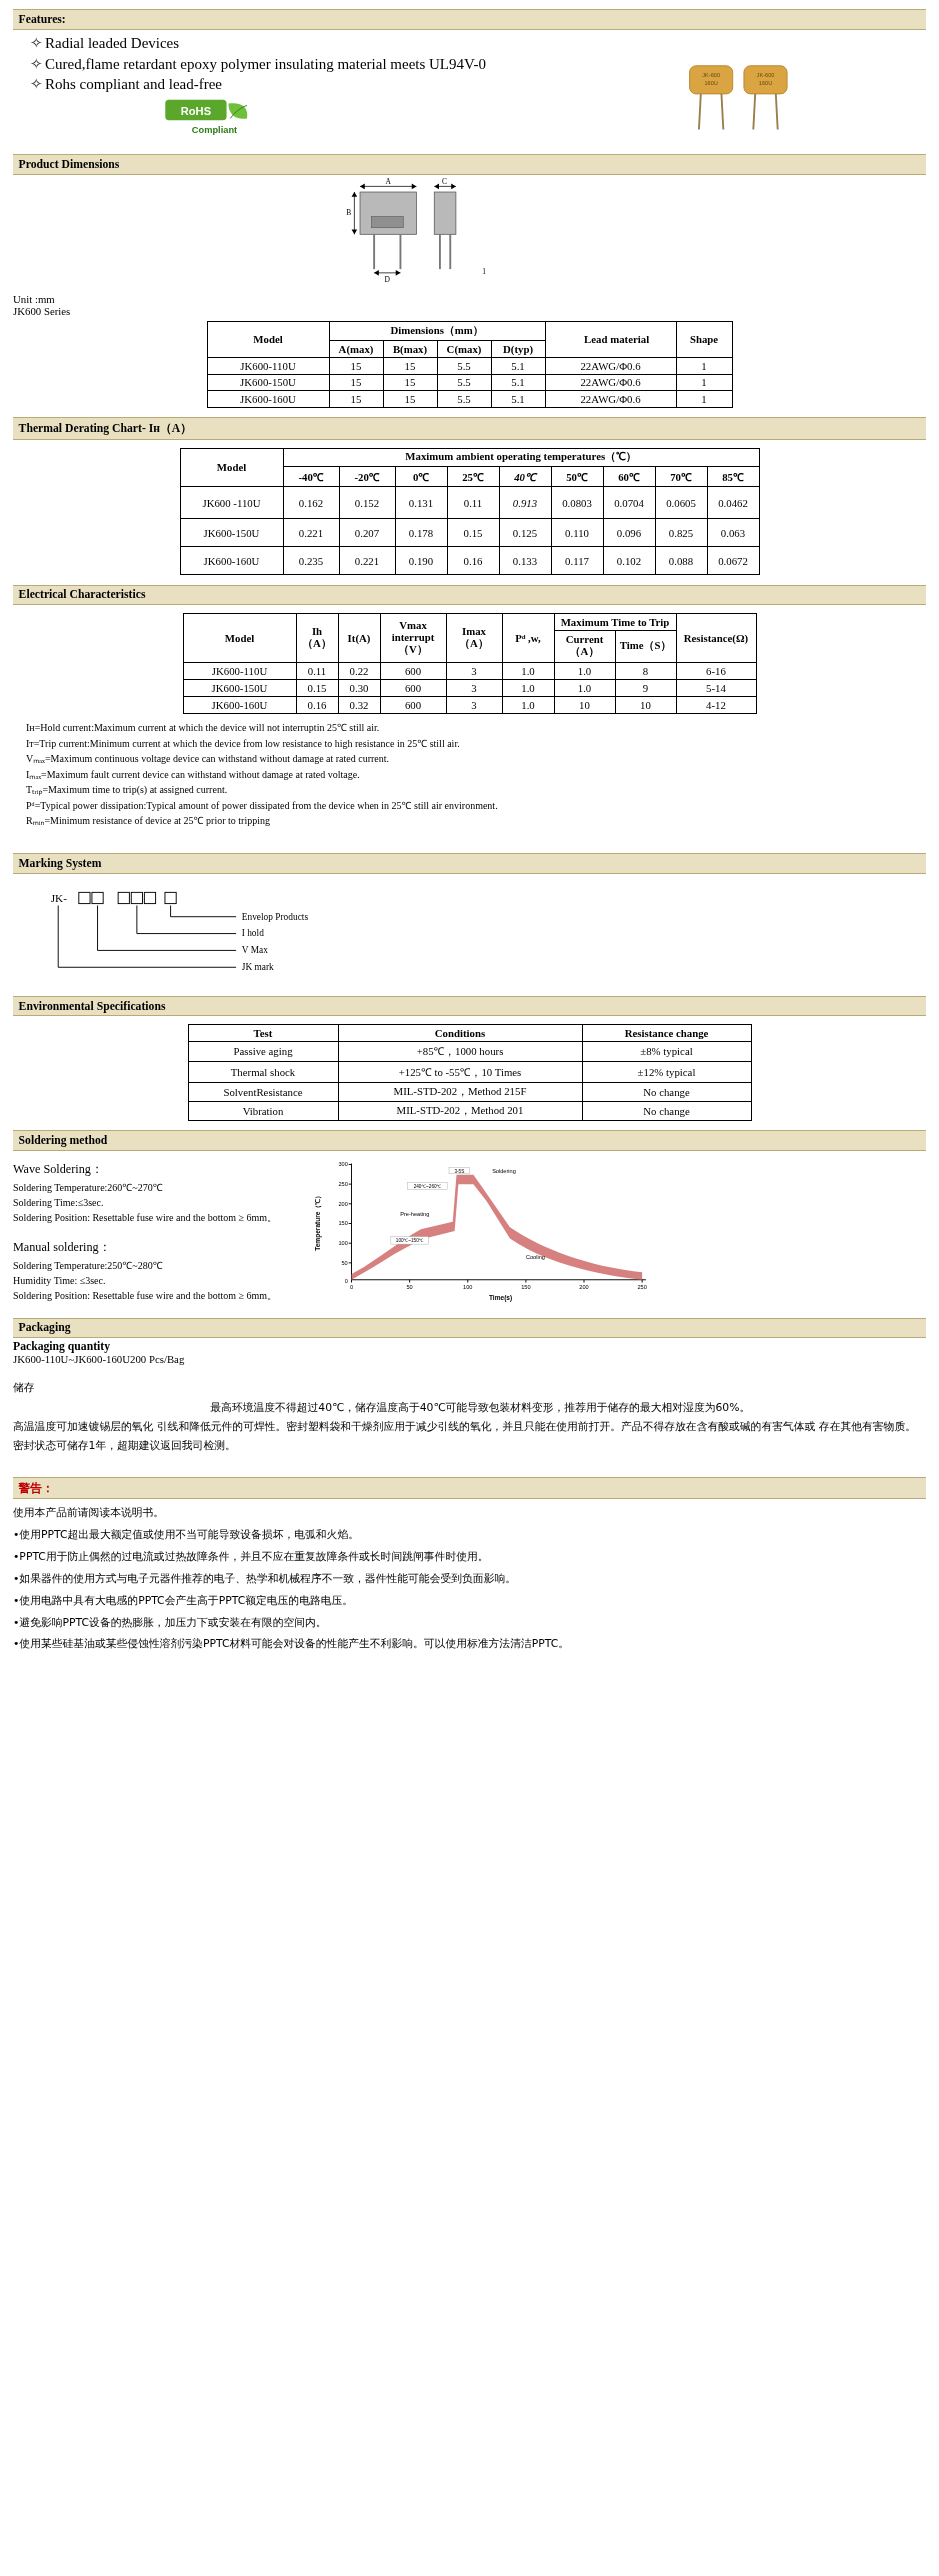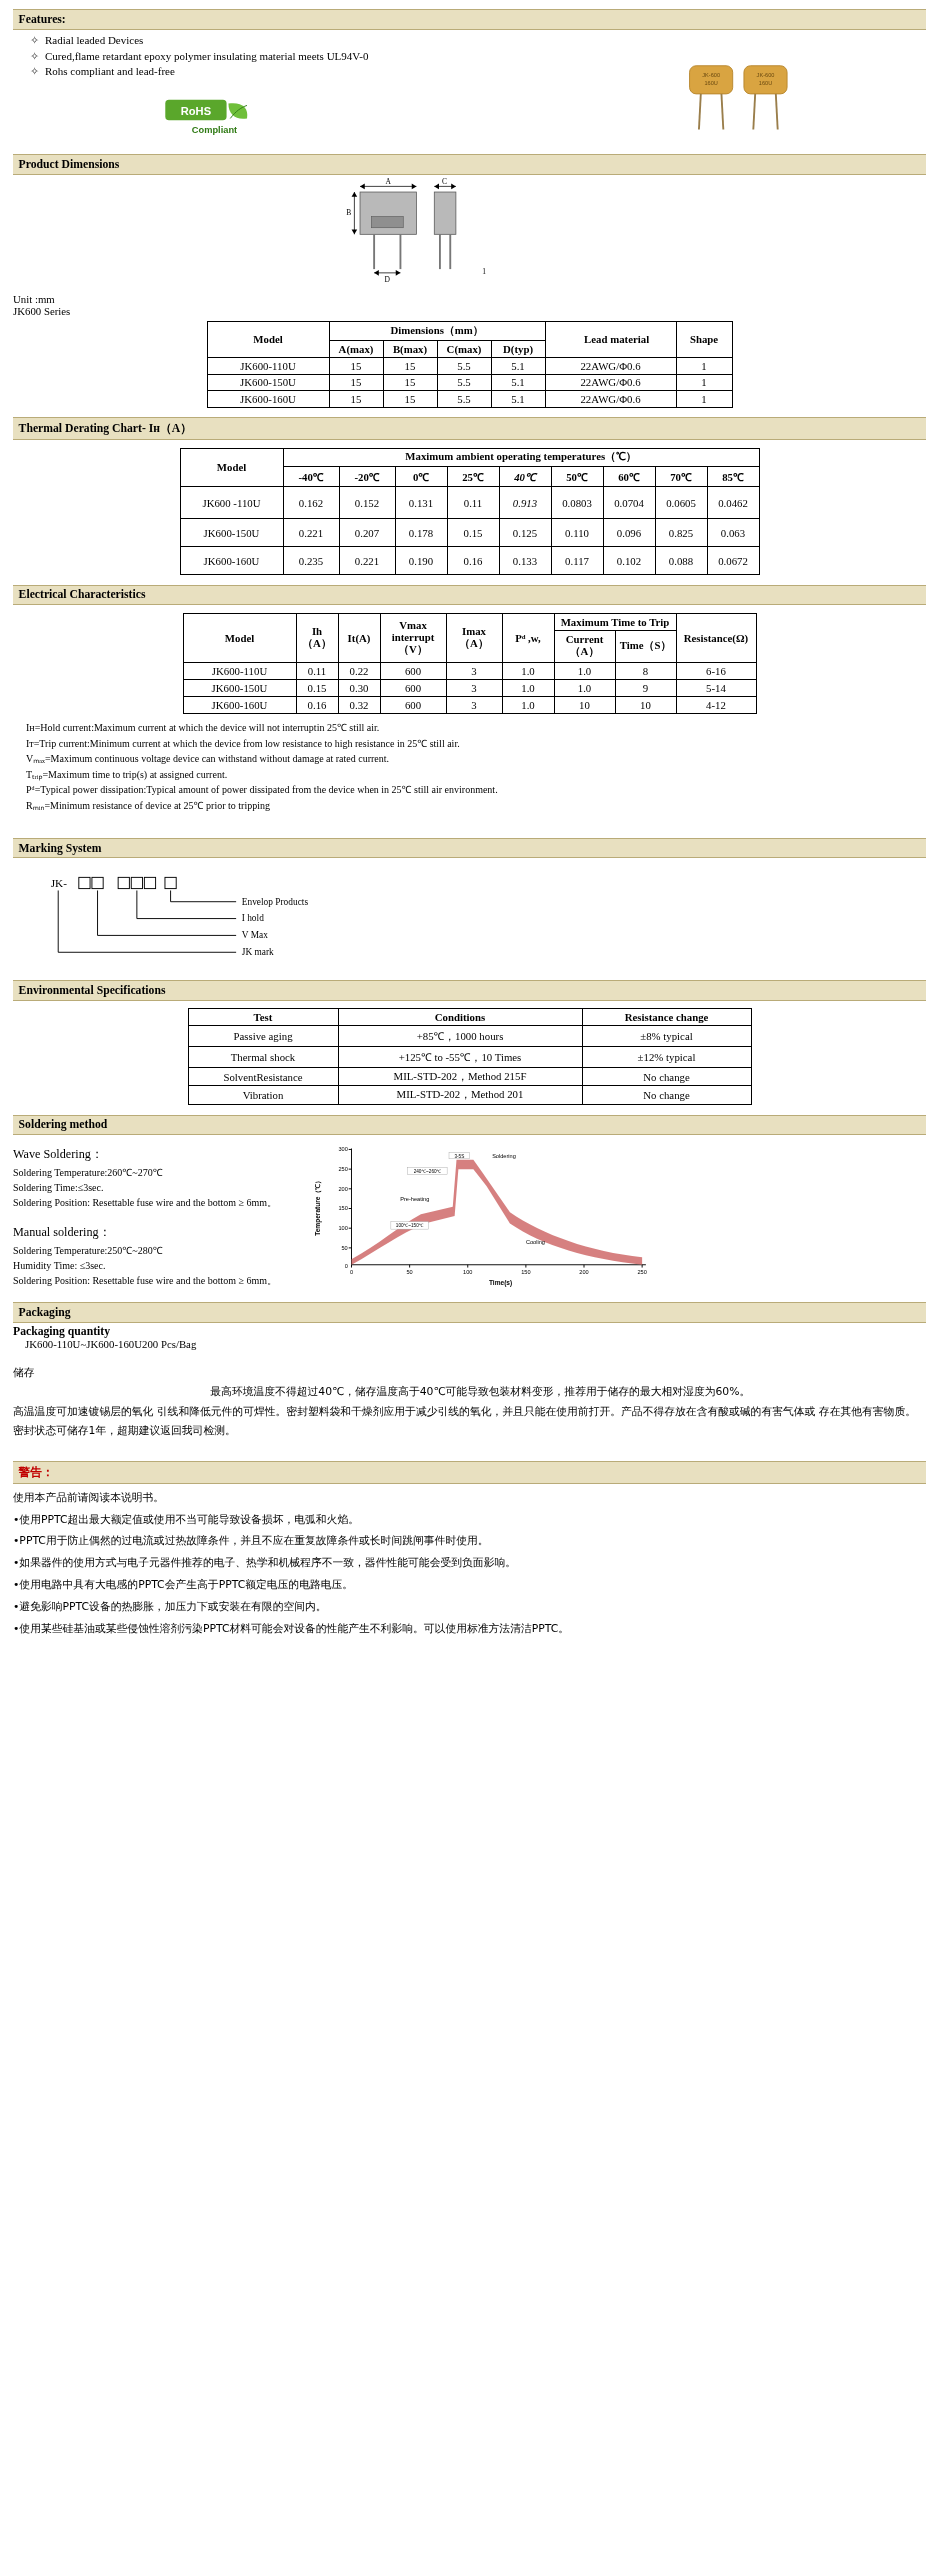--- a/index.html
+++ b/index.html
@@ -17,21 +17,21 @@
     background:#e8e0c0;
     border-top:0.9px solid #b9ab78;
     border-bottom:0.9px solid #b9ab78;
     font-weight:bold;
     font-size:11.7px;
     padding:2.8px 5.6px;
     margin-top:9.4px;
   }
 
   .feat-list { margin:3.8px 0 0 17px; }
-  .feat-item { font-size:11px; margin-bottom:2.8px; }
+  .feat-item { font-size:15px; margin-bottom:2.8px; }
   .feat-item .bullet { display:inline-block; width:15px; color:#333; }
 
   .features-wrap { position:relative; min-height:111px; }
   .parts-img { position:absolute; right:122px; top:28px; }
   .rohs-img { position:absolute; left:150px; top:64px;text-decoration:underline; }
 
   
   table.grid { border-collapse:collapse; }
   table.grid th, table.grid td {
     border:0.9px solid #000;
@@ -45,21 +45,21 @@
   .unit-line { font-size:10.8px; margin-top:5.6px; }
   .series-line { font-size:10.8px; margin-bottom:3.8px; }
 
   .notes { margin:7.5px 0 0 13px; font-size:10px; line-height:1.55; }
 
   .soldering-wrap { display:flex; gap:13px; margin-top:5.6px; }
   .sold-left { width:282px; font-size:10px; line-height:1.5; }
   .sold-title { font-size:12.2px; margin:3.8px 0 1.9px 0; }
 
   .pack-title { font-weight:bold; font-size:11.7px; margin-top:1.9px; }
-  .pack-line { font-size:10.8px;margin-left:12px; }
+  .pack-line { font-size:10.8px; }
 
   .cn { font-family:"DejaVu Sans", sans-serif; font-size:10.8px; line-height:1.8; }
   .cn-indent { text-indent:2em;text-align:center; }
 
   .warn-head {
     background:#e8e0c0;
     border-top:0.9px solid #b9ab78;
     border-bottom:0.9px solid #b9ab78;
     padding:2.8px 5.6px;
     font-weight:bold;
@@ -323,20 +323,21 @@
             <td>4-12</td>
           </tr>
       </tbody>
     </table>
   </div>
 
   <div class="notes">
     <div>Iʜ=Hold current:Maximum current at which the device will not interruptin 25℃ still air.</div>
     <div>Iᴛ=Trip current:Minimum current at which the device from low resistance to high resistance in 25℃ still air.</div>
     <div>Vₘₐₓ=Maximum continuous voltage device can withstand without damage at rated current.</div>
+    <div>Iₘₐₓ=Maximum fault current device can withstand without damage at rated voltage.</div>
     <div>Tₜᵣᵢₚ=Maximum time to trip(s) at assigned current.</div>
     <div>Pᵈ=Typical power dissipation:Typical amount of power dissipated from the device when in 25℃ still air environment.</div>
     <div>Rₘᵢₙ=Minimum resistance of device at 25℃ prior to tripping</div>
   </div>
 
   <div class="sec-head" style="margin-top:24.4px;">Marking System</div>
   <div style="padding-left:9.4px;">
     <svg class="marking-svg" width="394" height="103" viewBox="0 0 420 110" style="margin:9.4px 0 0 19px;font-size:12px">
       <text x="10" y="20" font-size="12" font-family="Liberation Serif, serif">JK-</text>
       <rect x="40" y="10" width="12" height="12" fill="none" stroke="#000"></rect>

